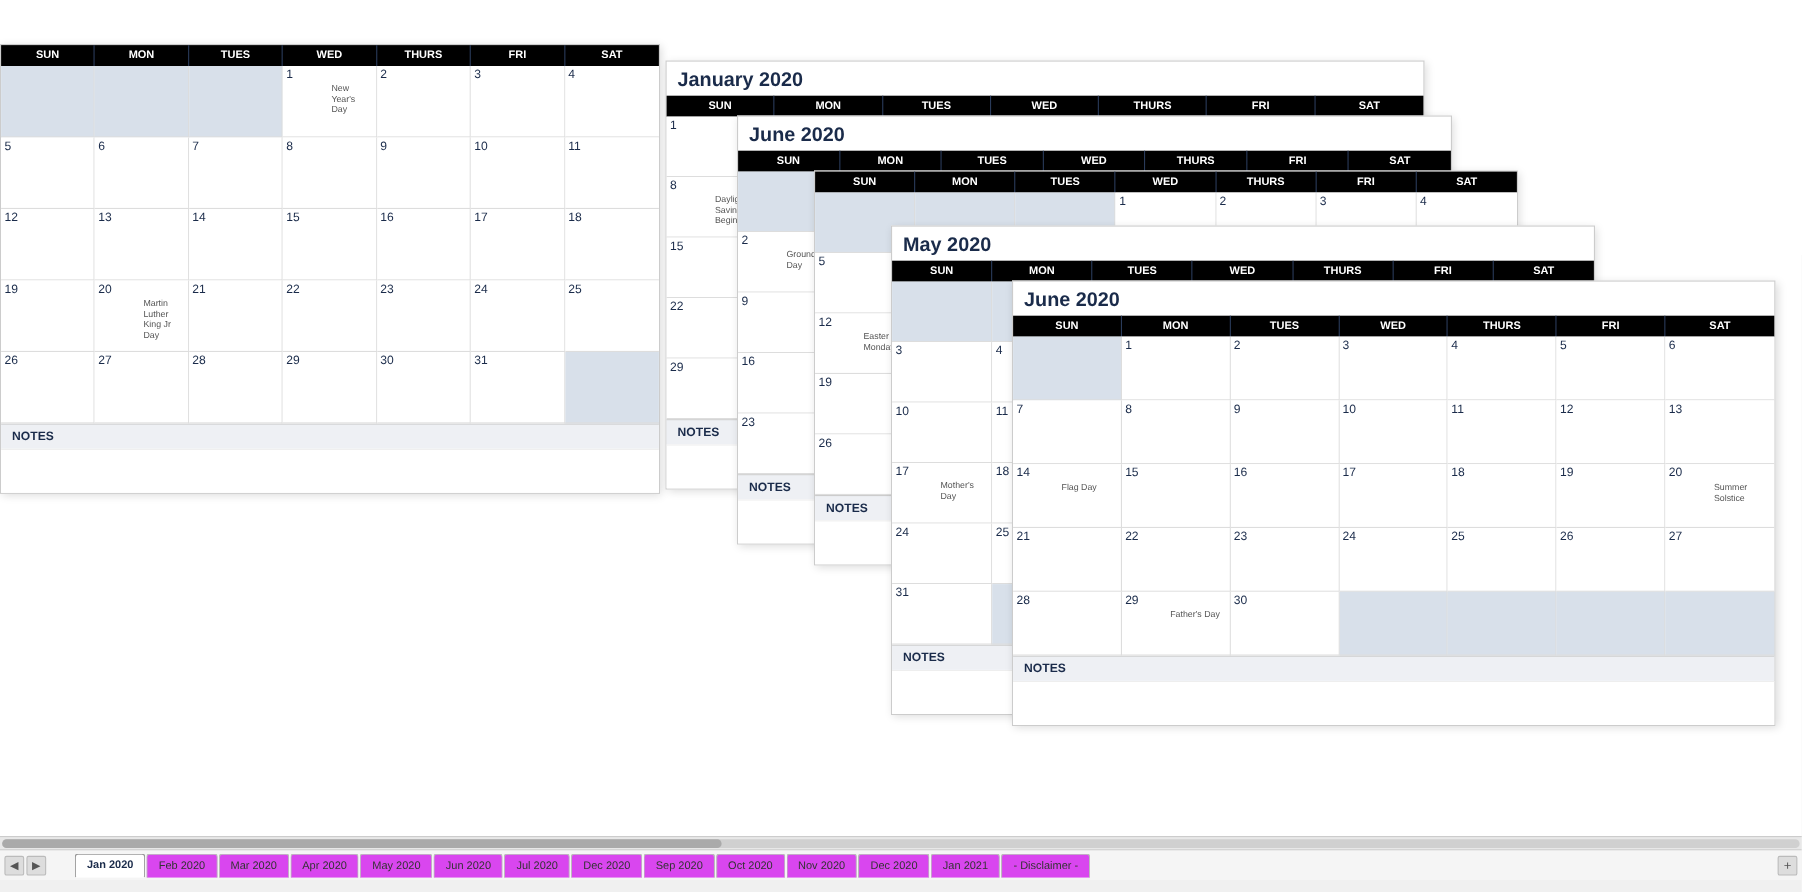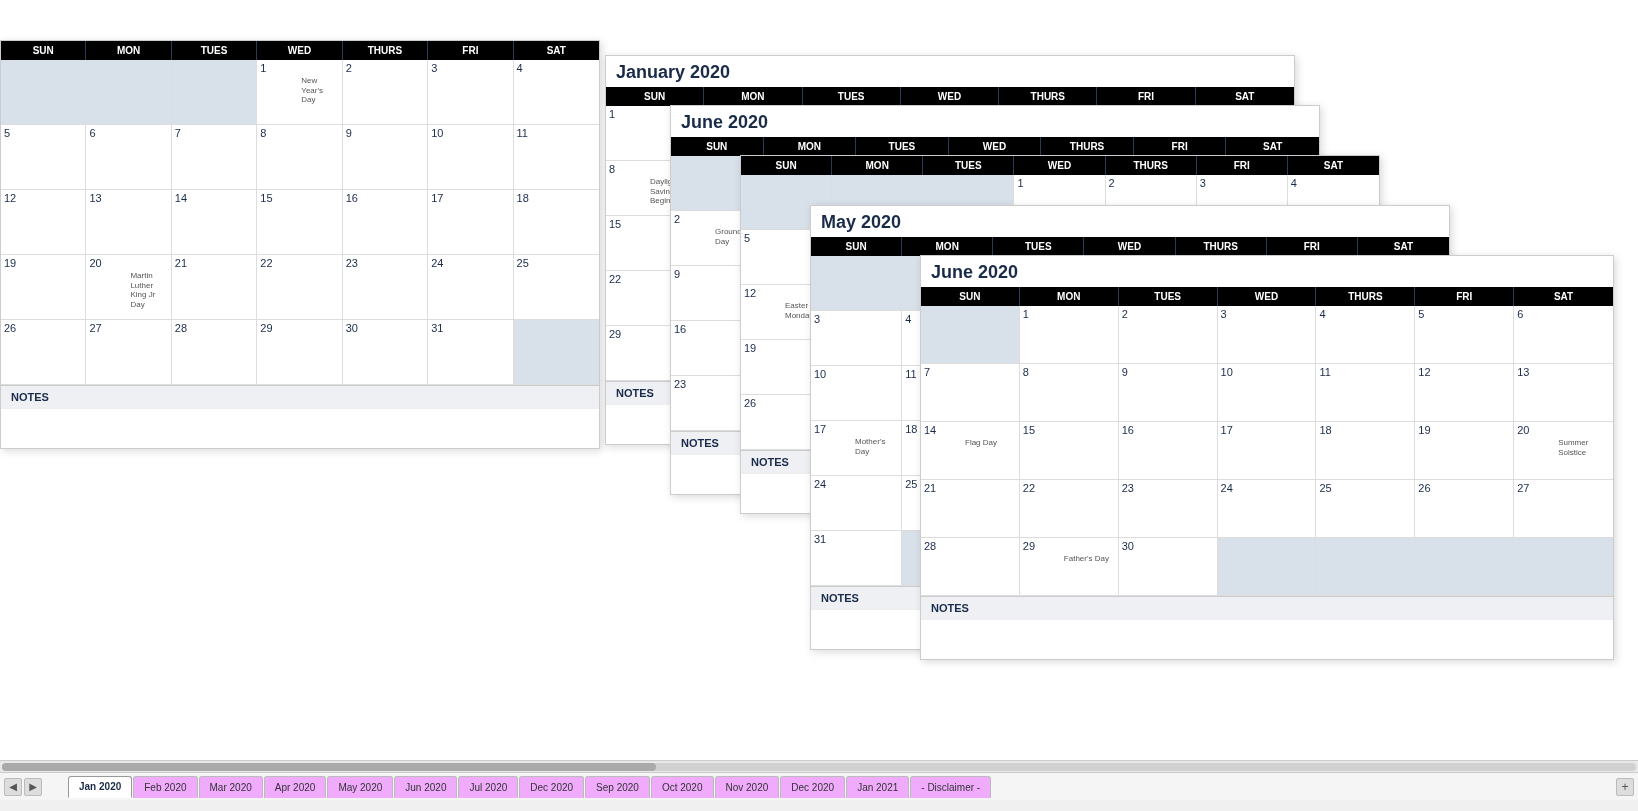--- a/index.html
+++ b/index.html
@@ -193,21 +193,21 @@
     }
 
     .tab-item {
       height: 22px;
       padding: 0 10px;
       font-size: 10px;
       display: flex;
       align-items: center;
       border: 1px solid #bbb;
       border-bottom: none;
-      background: #f0abfc;
+      background: #d946ef;
       color: #333;
       cursor: pointer;
       white-space: nowrap;
       margin-right: 1px;
       border-radius: 3px 3px 0 0;
     }
 
     .tab-item.active {
       background: white;
       color: #1a2b4a;

